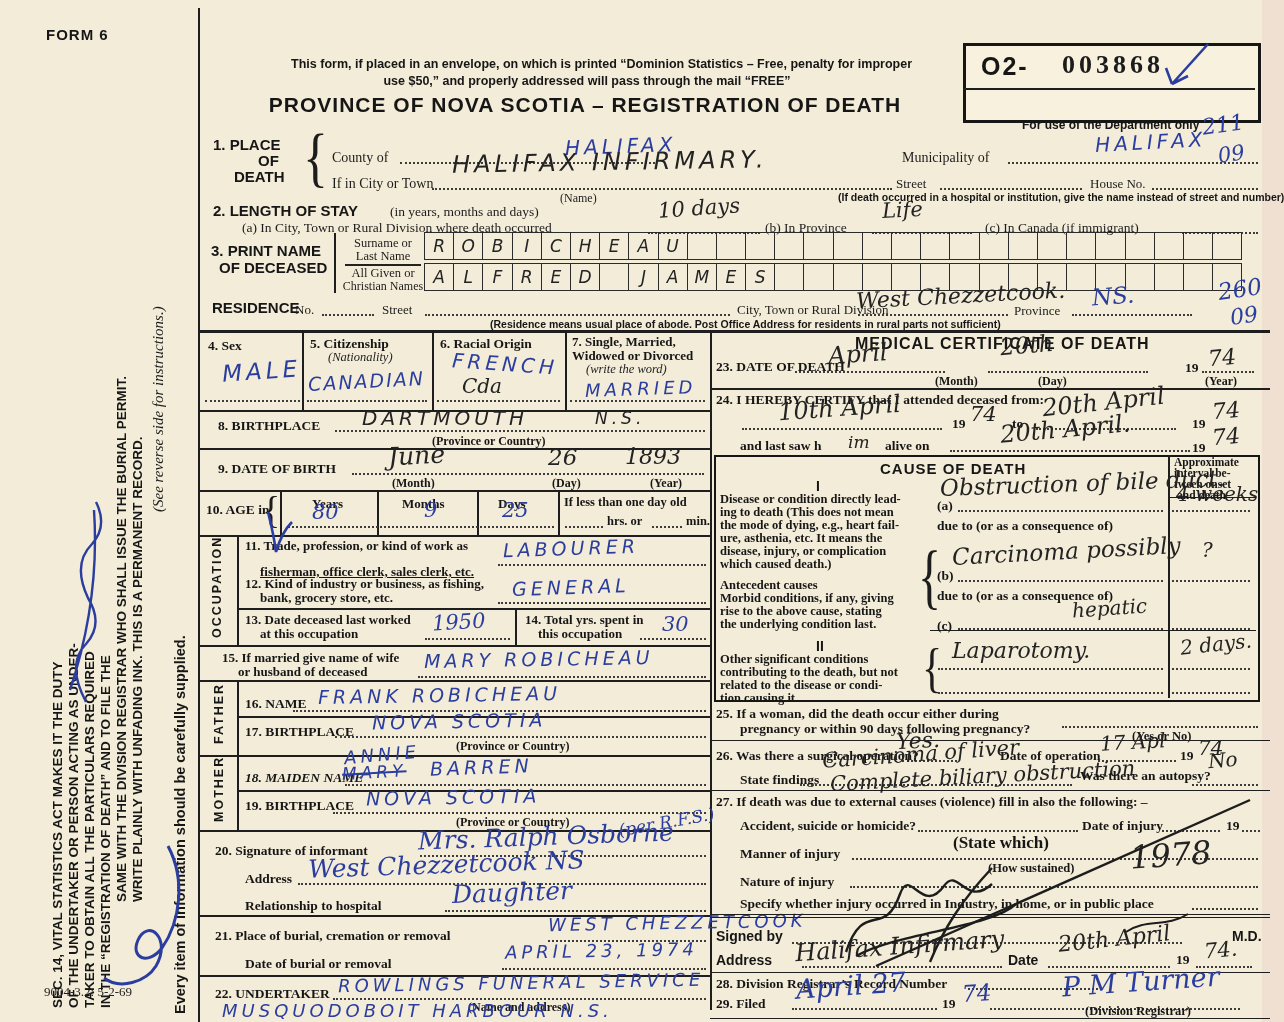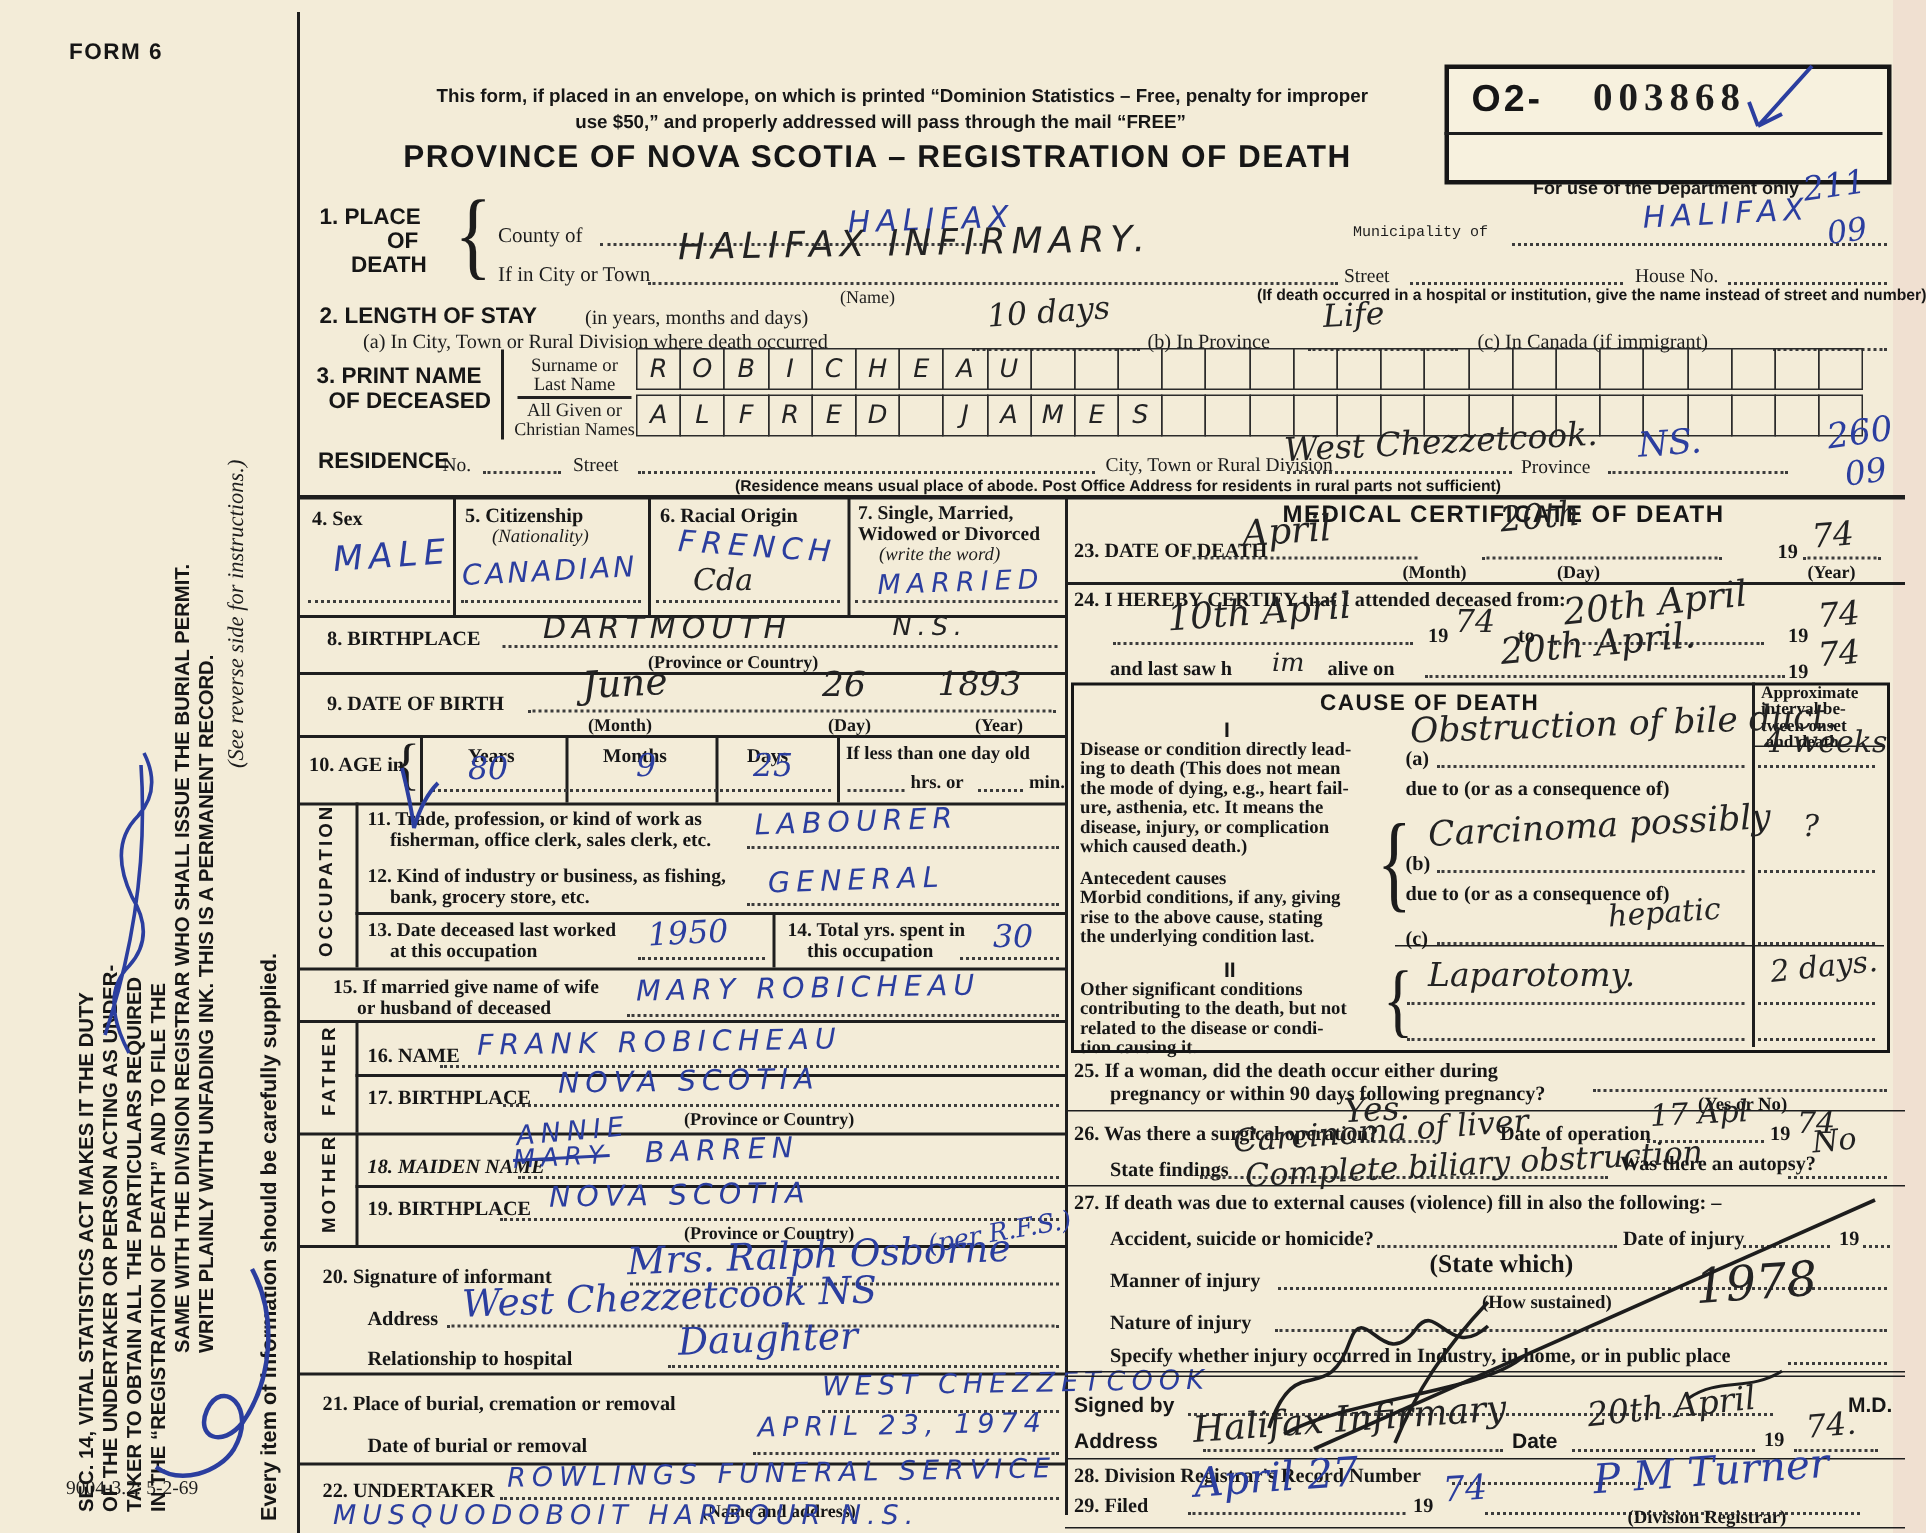--- a/index.html
+++ b/index.html
@@ -61,21 +61,21 @@
   <div class="p hwBs" style="left:1202px;top:112px;font-size:22px;transform:rotate(-8deg);">211</div>
   <div class="p hwBs" style="left:1218px;top:142px;font-size:21px;transform:rotate(-8deg);">09</div>
 
   <div class="p sans" style="left:213px;top:136px;font-size:15px;">1. PLACE</div>
   <div class="p sans" style="left:258px;top:152px;font-size:15px;">OF</div>
   <div class="p sans" style="left:234px;top:168px;font-size:15px;">DEATH</div>
   <div class="p brace" style="left:303px;top:128px;font-size:52px;transform:scaleY(1.25);">{</div>
   <div class="p ser" style="left:332px;top:150px;font-size:14px;">County of</div>
   <div class="d" style="left:400px;top:162px;width:255px;"></div>
   <div class="p hwB" style="left:565px;top:134px;font-size:20px;transform:rotate(-2deg);">HALIFAX</div>
-  <div class="p ser" style="left:902px;top:150px;font-size:10px;font-family:Liberation Mono, monospace;">Municipality of</div>
+  <div class="p ser" style="left:902px;top:150px;font-size:14px;">Municipality of</div>
   <div class="d" style="left:1008px;top:162px;width:250px;"></div>
   <div class="p hwB" style="left:1095px;top:130px;font-size:20px;transform:rotate(-3deg);">HALIFAX</div>
   <div class="p ser" style="left:332px;top:176px;font-size:14px;">If in City or Town</div>
   <div class="d" style="left:432px;top:188px;width:460px;"></div>
   <div class="p hwK" style="left:452px;top:148px;font-size:24px;transform:rotate(-1deg);">HALIFAX  INFIRMARY.</div>
   <div class="p ser" style="left:560px;top:191px;font-size:12px;">(Name)</div>
   <div class="p ser" style="left:896px;top:176px;font-size:13px;">Street</div>
   <div class="d" style="left:940px;top:188px;width:142px;"></div>
   <div class="p ser" style="left:1090px;top:176px;font-size:13px;">House No.</div>
   <div class="d" style="left:1152px;top:188px;width:106px;"></div>
@@ -232,21 +232,21 @@
   <div class="p hwBs" style="left:502px;top:498px;font-size:21px;">25</div>
   <div class="d" style="left:565px;top:526px;width:38px;"></div>
   <div class="p serb" style="left:607px;top:514px;font-size:12.5px;">hrs. or</div>
   <div class="d" style="left:652px;top:526px;width:30px;"></div>
   <div class="p serb" style="left:686px;top:514px;font-size:12.5px;">min.</div>
   <div class="hl" style="left:198px;top:535px;width:512px;"></div>
 
   <div class="vl" style="left:237px;top:535px;height:110px;"></div>
   <div class="vlabel" style="left:210px;top:638px;">OCCUPATION</div>
   <div class="p serb" style="left:245px;top:538px;font-size:13px;">11. Trade, profession, or kind of work as</div>
-  <div class="p serb" style="left:260px;top:552px;font-size:13px;">fisherman, office clerk, sales clerk, etc.</div>
+  <div class="p serb" style="left:260px;top:564px;font-size:13px;text-decoration:underline;">fisherman, office clerk, sales clerk, etc.</div>
   <div class="d" style="left:498px;top:564px;width:208px;"></div>
   <div class="p hwB" style="left:503px;top:537px;font-size:19px;transform:rotate(-2deg);">LABOURER</div>
   <div class="p serb" style="left:245px;top:576px;font-size:13px;">12. Kind of industry or business, as fishing,</div>
   <div class="p serb" style="left:260px;top:590px;font-size:13px;">bank, grocery store, etc.</div>
   <div class="d" style="left:498px;top:602px;width:208px;"></div>
   <div class="p hwB" style="left:512px;top:576px;font-size:19px;transform:rotate(-2deg);">GENERAL</div>
   <div class="hl" style="left:237px;top:608px;width:473px;"></div>
   <div class="vl" style="left:515px;top:608px;height:37px;"></div>
   <div class="p serb" style="left:245px;top:612px;font-size:13px;">13. Date deceased last worked</div>
   <div class="p serb" style="left:260px;top:626px;font-size:13px;">at this occupation</div>

